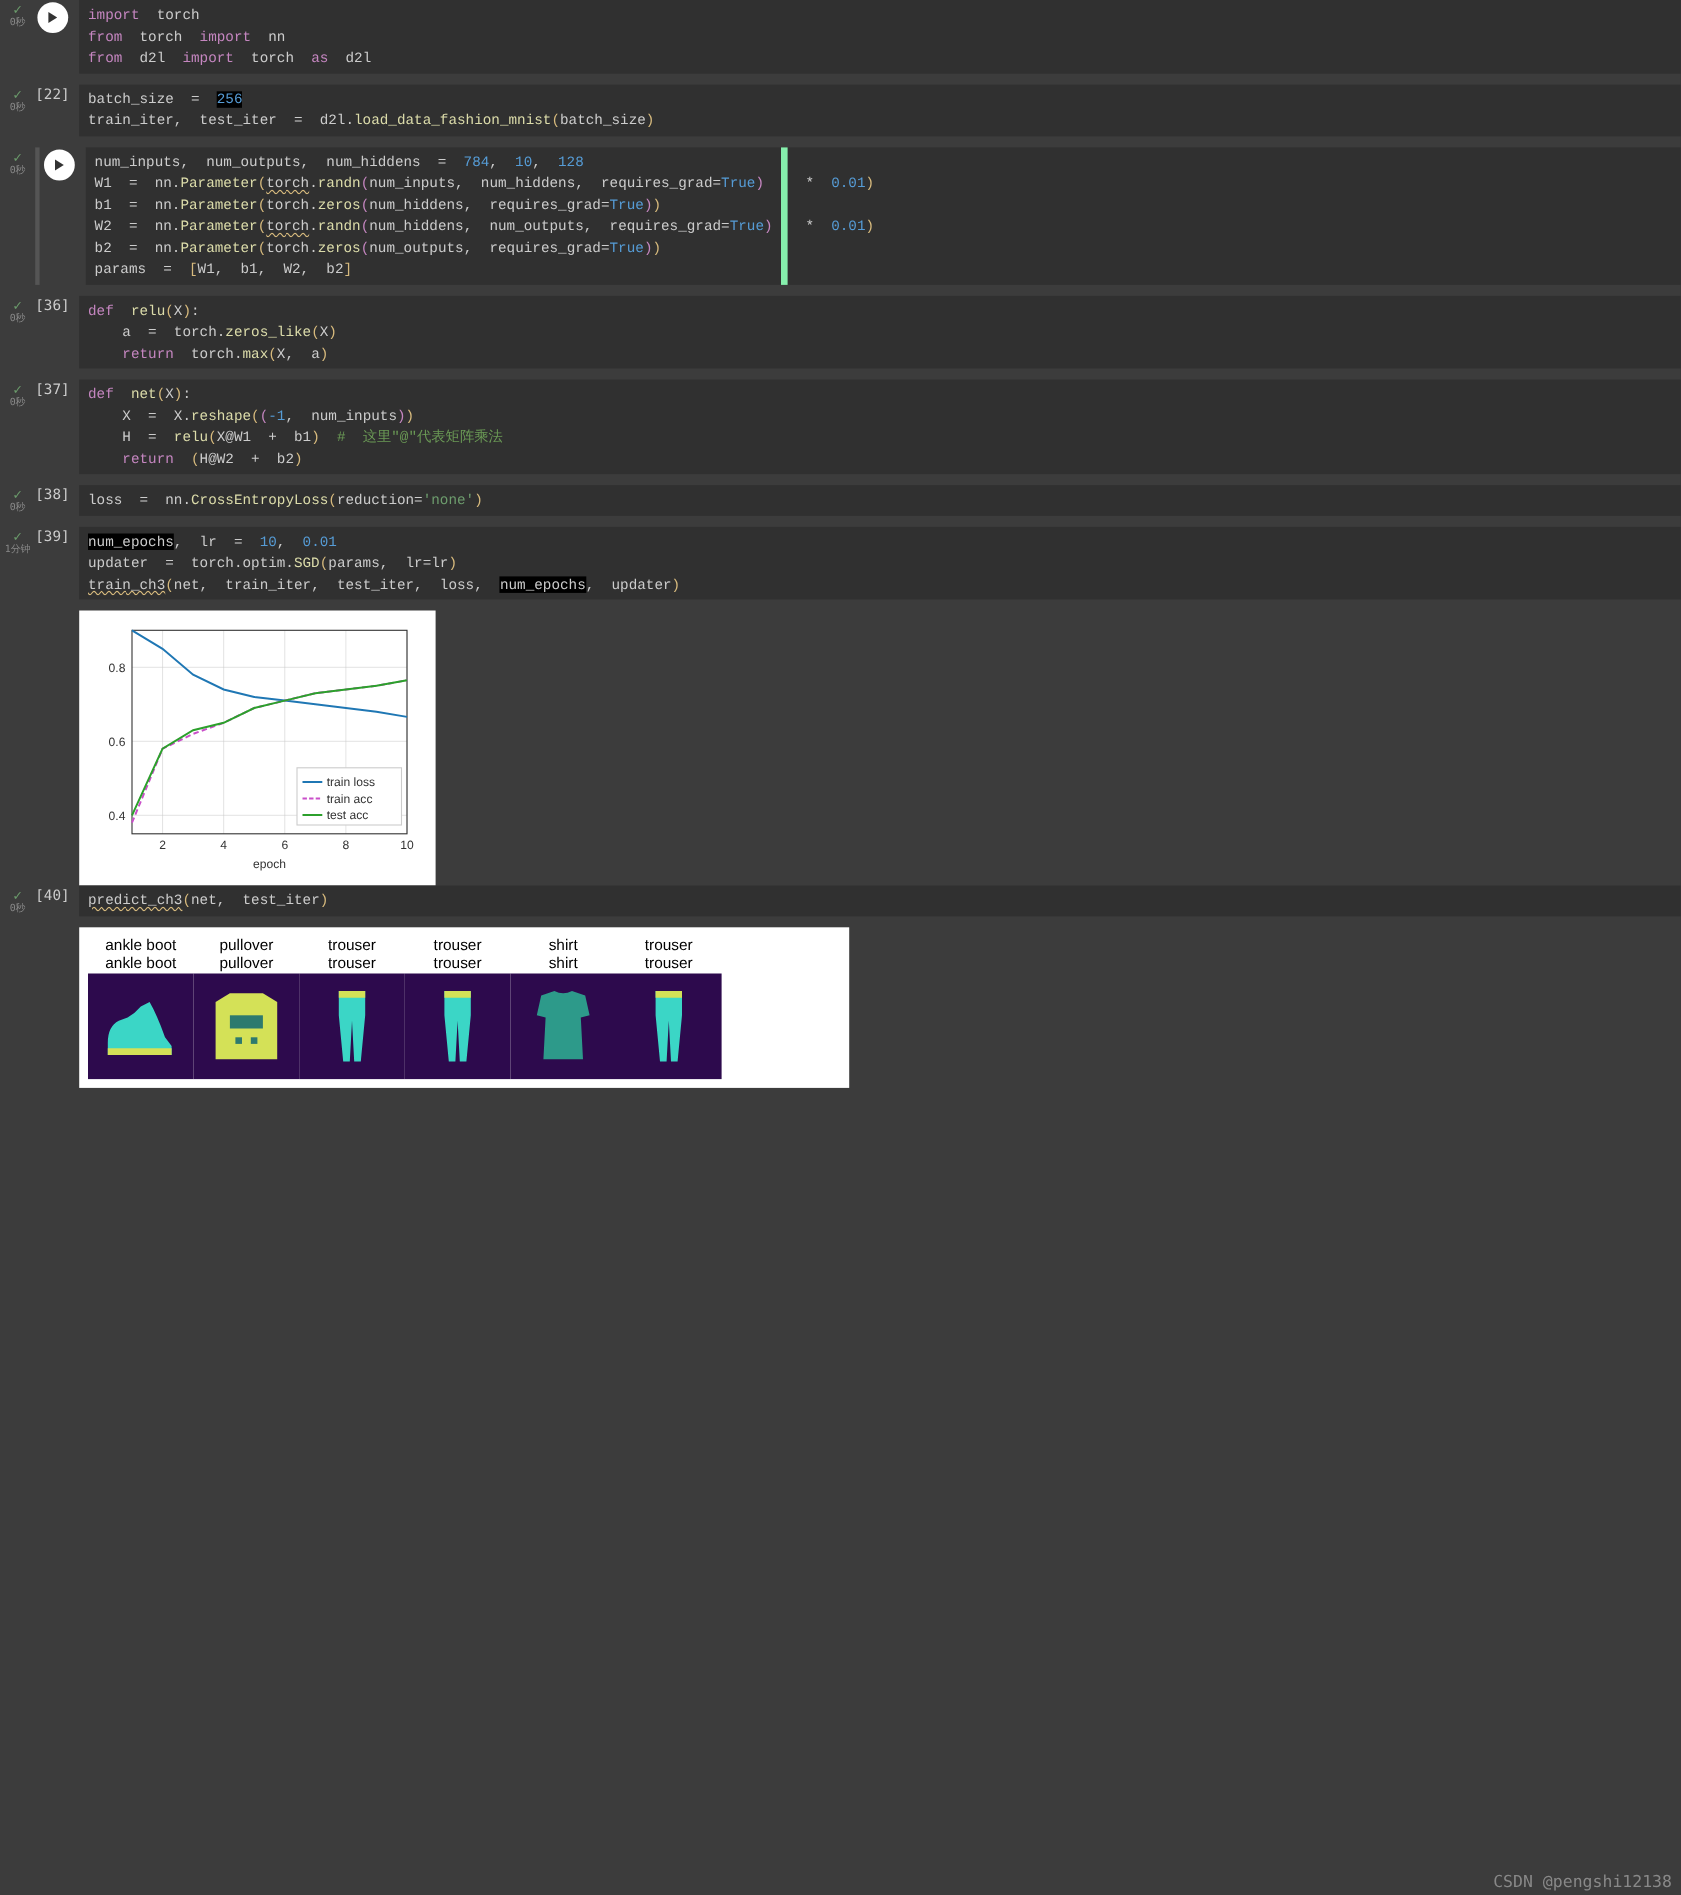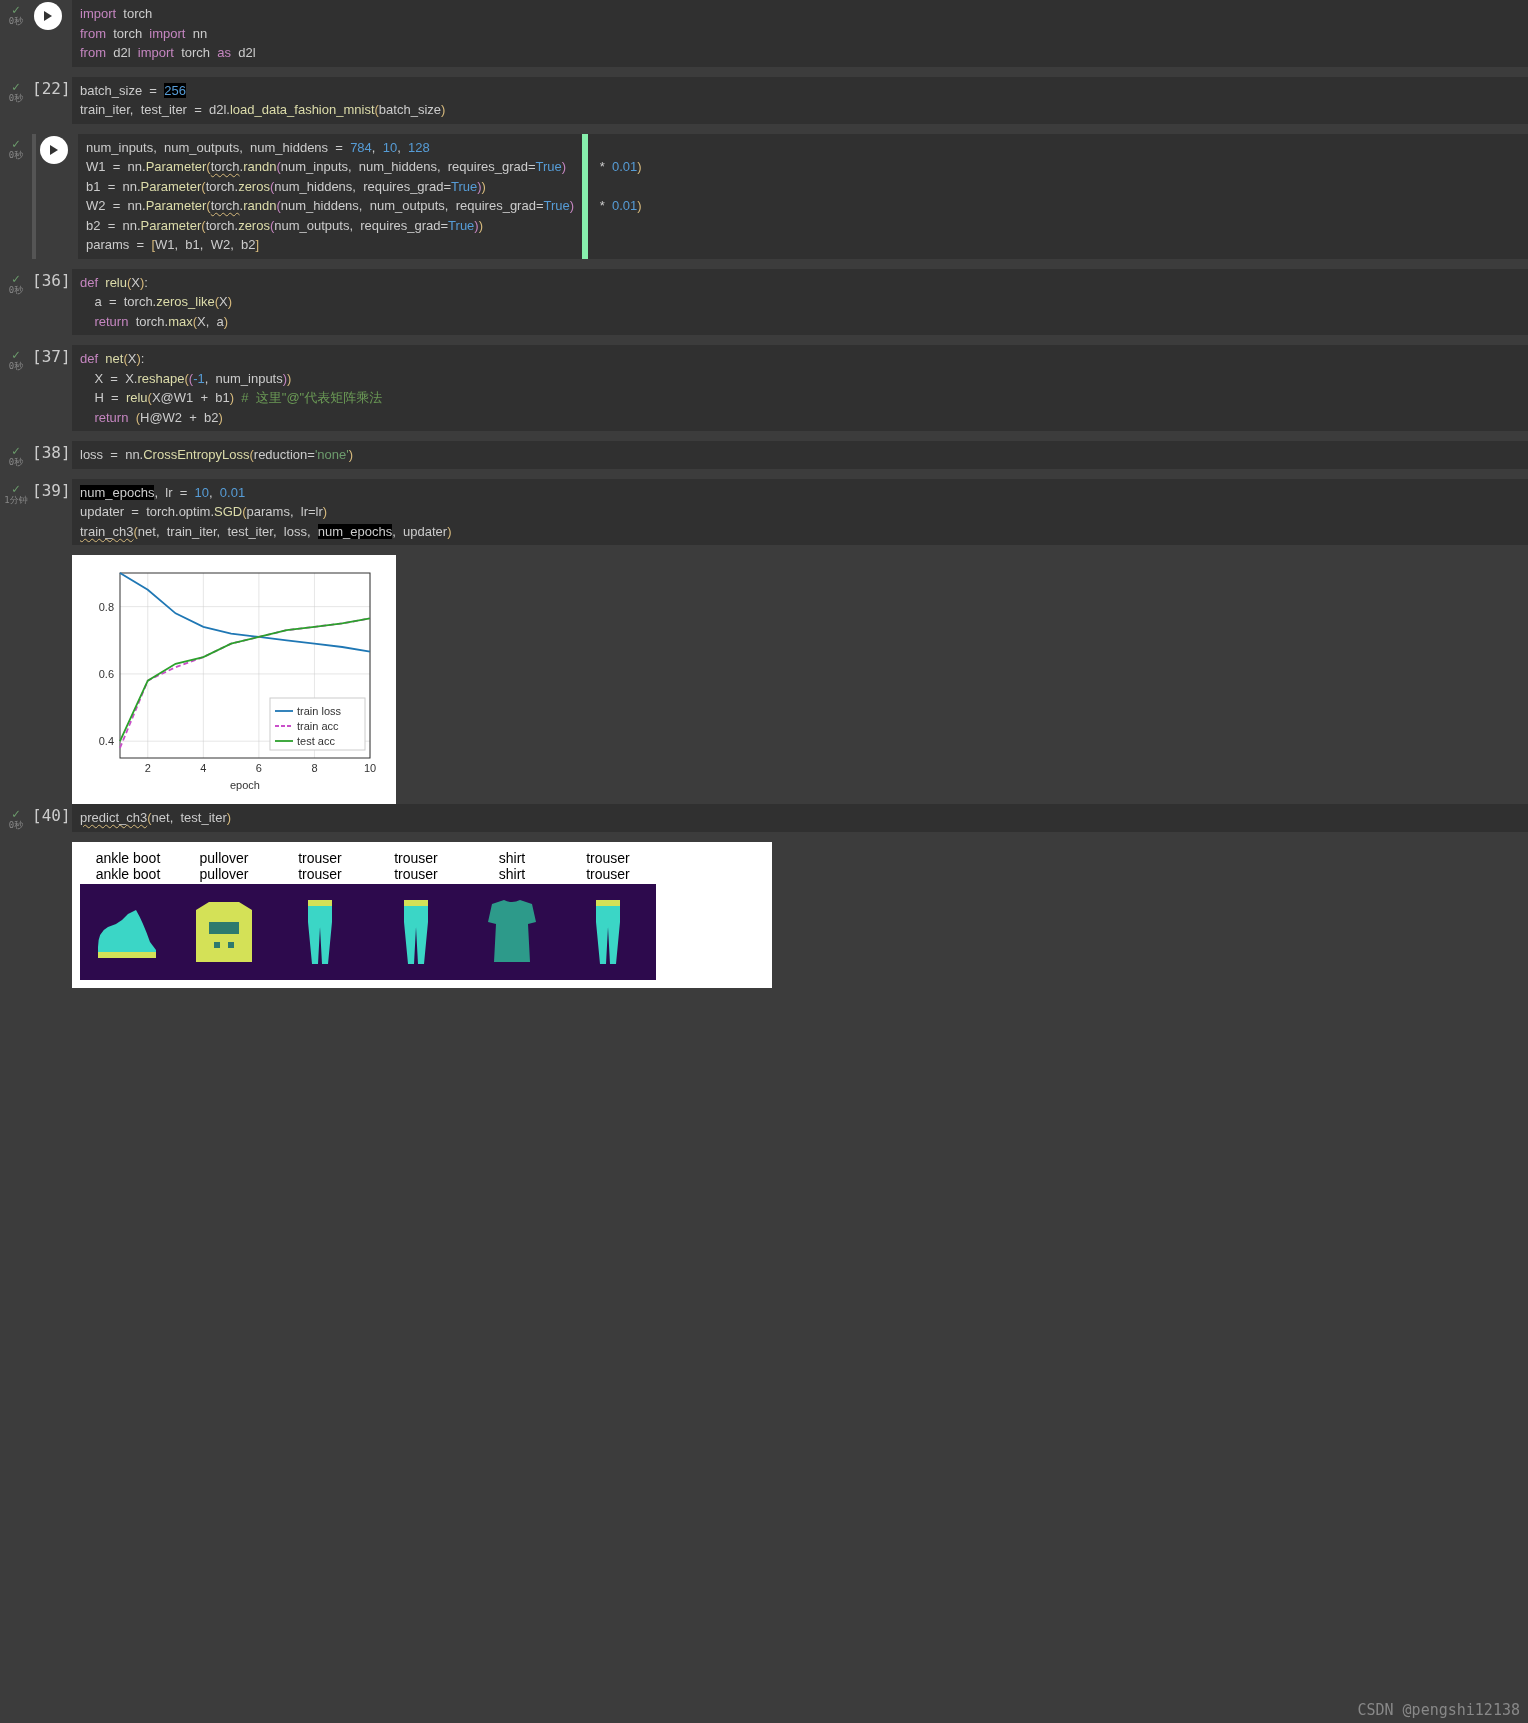--- a/index.html
+++ b/index.html
@@ -1,24 +1,24 @@
 <!DOCTYPE html>
 <html><head>
 <meta charset="utf-8">
 <style>
 * { margin: 0; padding: 0; box-sizing: border-box; }
 body { background: #3c3c3c; font-family: Consolas, Monaco, monospace; font-size: 13px; color: #ccc; }
 .cell { display: flex; margin-bottom: 10px; }
 .gutter { width: 32px; flex-shrink: 0; text-align: center; padding-top: 3px; }
 .check { color: #6b9b6b; font-size: 13px; line-height: 1; }
 .timer { color: #888; font-size: 9px; line-height: 1.2; }
-.exec-col { width: 40px; flex-shrink: 0; text-align: left; padding-top: 2px; color: #ccc; font-size: 16px; }
+.exec-col { width: 40px; flex-shrink: 0; text-align: left; padding-top: 2px; color: #ccc; font-size: 13px; }
 .play-btn { width: 28px; height: 28px; border-radius: 50%; background: #fff; display: flex; align-items: center; justify-content: center; margin-left: 2px; cursor: pointer; }
 .play-btn svg { width: 12px; height: 12px; }
-.code-area { flex: 1; background: #303030; padding: 4px 8px; line-height: 1.5; white-space: pre; font-family: Liberation Sans, sans-serif; }
+.code-area { flex: 1; background: #303030; padding: 4px 8px; line-height: 1.5; white-space: pre; font-family: Liberation Mono, monospace; }
 .code-area.split { display: flex; padding: 0; }
 .code-left { padding: 4px 8px; border-right: 6px solid #86efac; flex: 0 0 auto; white-space: pre; }
 .code-right { padding: 4px 8px; white-space: pre; }
 .active-bar { width: 4px; background: #555; flex-shrink: 0; margin-right: 2px; }
 .kw { color: #c586c0; }
 .fn { color: #dcdcaa; }
 .str { color: #6d9c6d; }
 .num { color: #569cd6; }
 .bool { color: #569cd6; }
 .cmt { color: #6a9955; }

